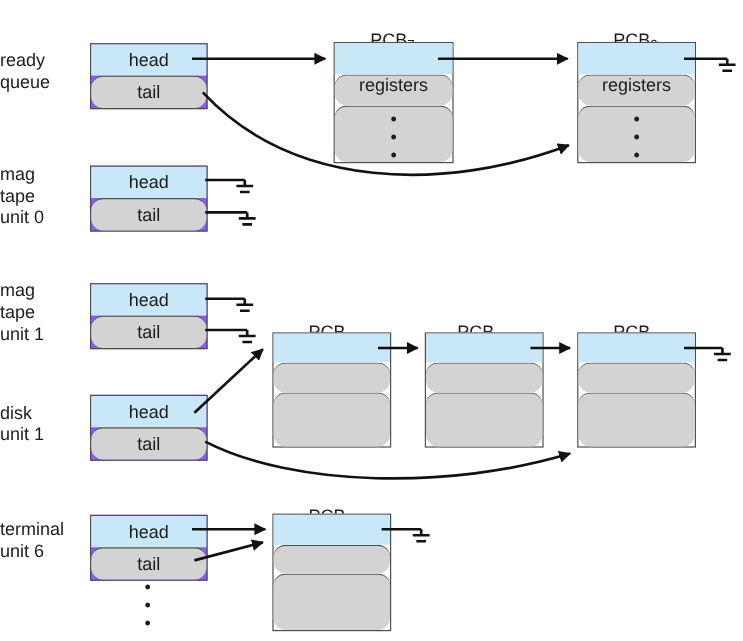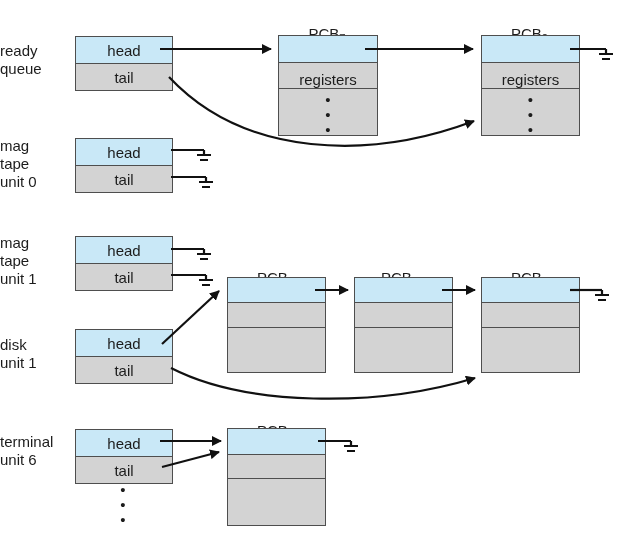--- a/index.html
+++ b/index.html
@@ -8,24 +8,24 @@
     font-family:"Liberation Sans",sans-serif;color:#1c1c1c;overflow:hidden;
   }
   .lbl{position:absolute;font-size:15px;line-height:18px;white-space:pre-line;}
   .side{}
   .titlec{text-align:center;}
   .sub{font-size:11px;vertical-align:-3px;}
   .qbox{position:absolute;width:96px;border:1.4px solid #4e4e4e;background:#8b5cf6;}
   .qrow{height:26px;display:flex;align-items:center;justify-content:center;font-size:15px;}
   .qrow + .qrow{border-top:1.4px solid #4e4e4e;}
   .pcb{position:absolute;border:1.4px solid #4e4e4e;background:#fff;}
-  .prow{display:flex;align-items:flex-end;justify-content:center;font-size:15px;}
+  .prow{display:flex;align-items:flex-start;justify-content:center;font-size:15px;}
   .prow + .prow{border-top:1.4px solid #4e4e4e;}
   .blue{background:var(--cell-blue,#c9e8f7);}
-  .gray{background:var(--cell-gray,#d3d3d3);}
+  .gray{background:var(--cell-gray,#d3d3d3);border-radius:10px;}
   .dots{white-space:pre-line;text-align:center;line-height:15px;font-size:15px;
         display:block;padding-top:3px;}
   .ellipsis{position:absolute;white-space:pre-line;text-align:center;
         line-height:15px;font-size:15px;}
   svg.overlay{position:absolute;left:0;top:0;pointer-events:none;}
 </style>
 </head>
 <body>
 
 <div class="stage">

